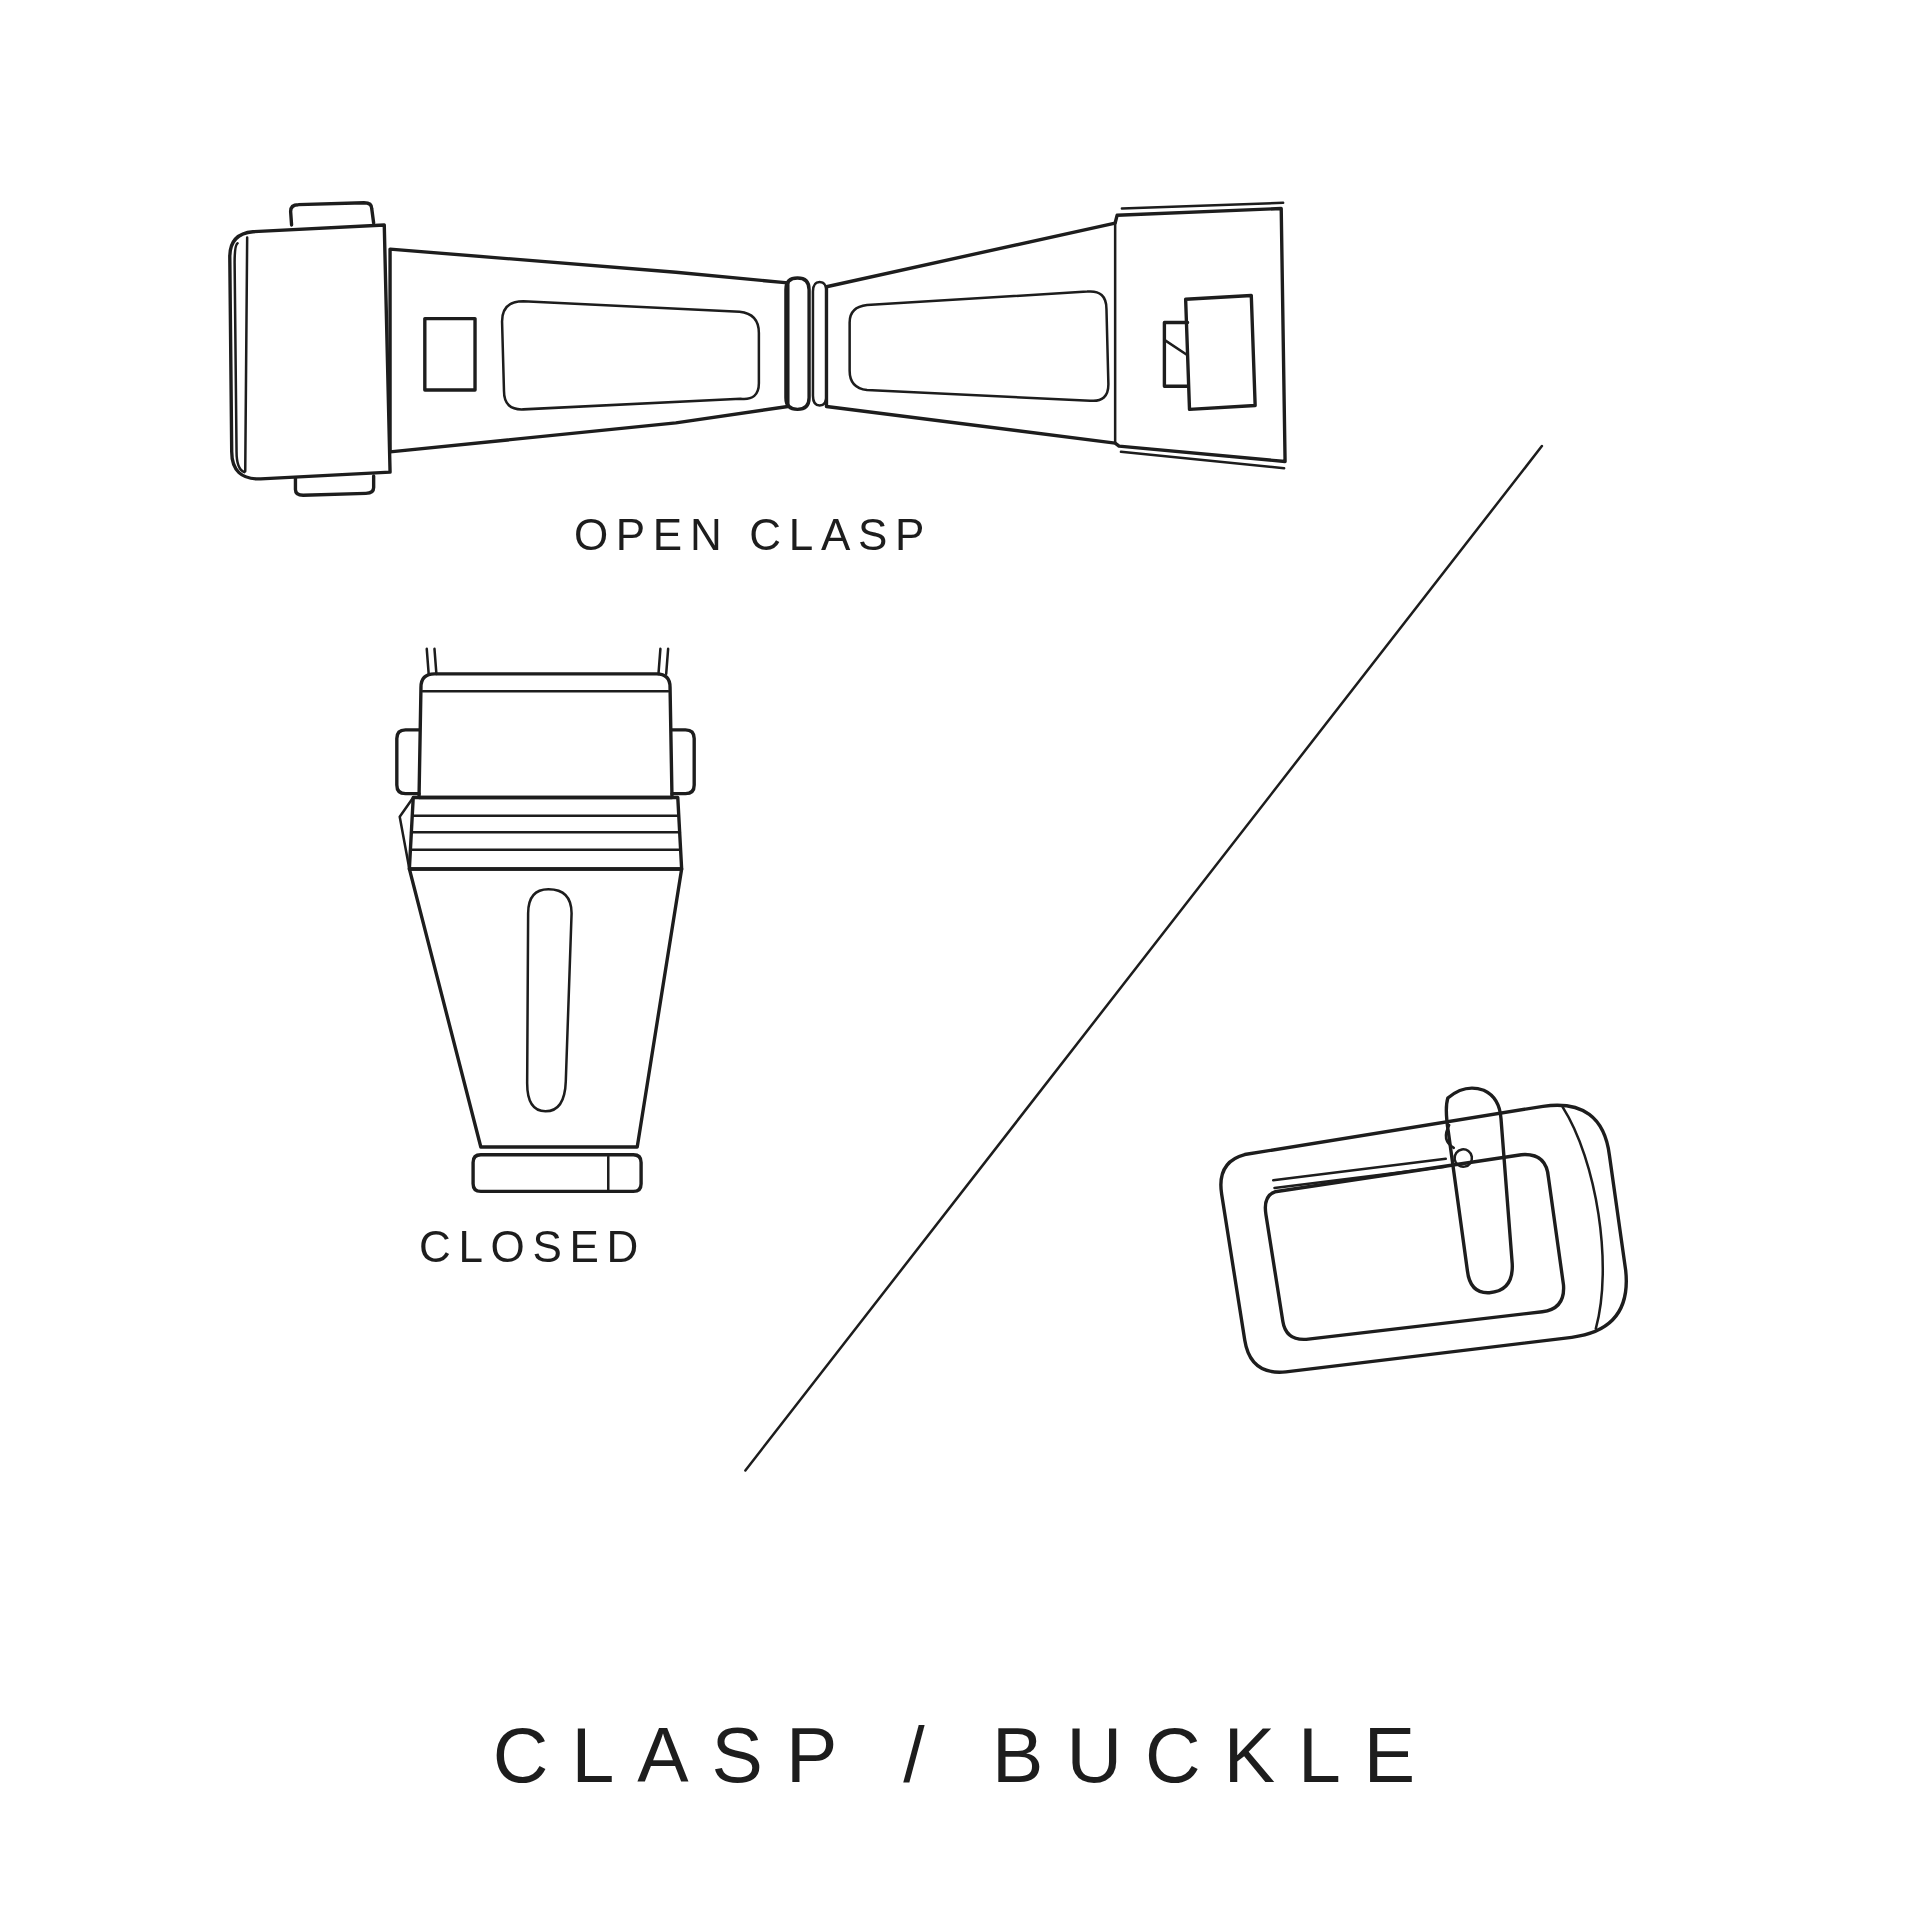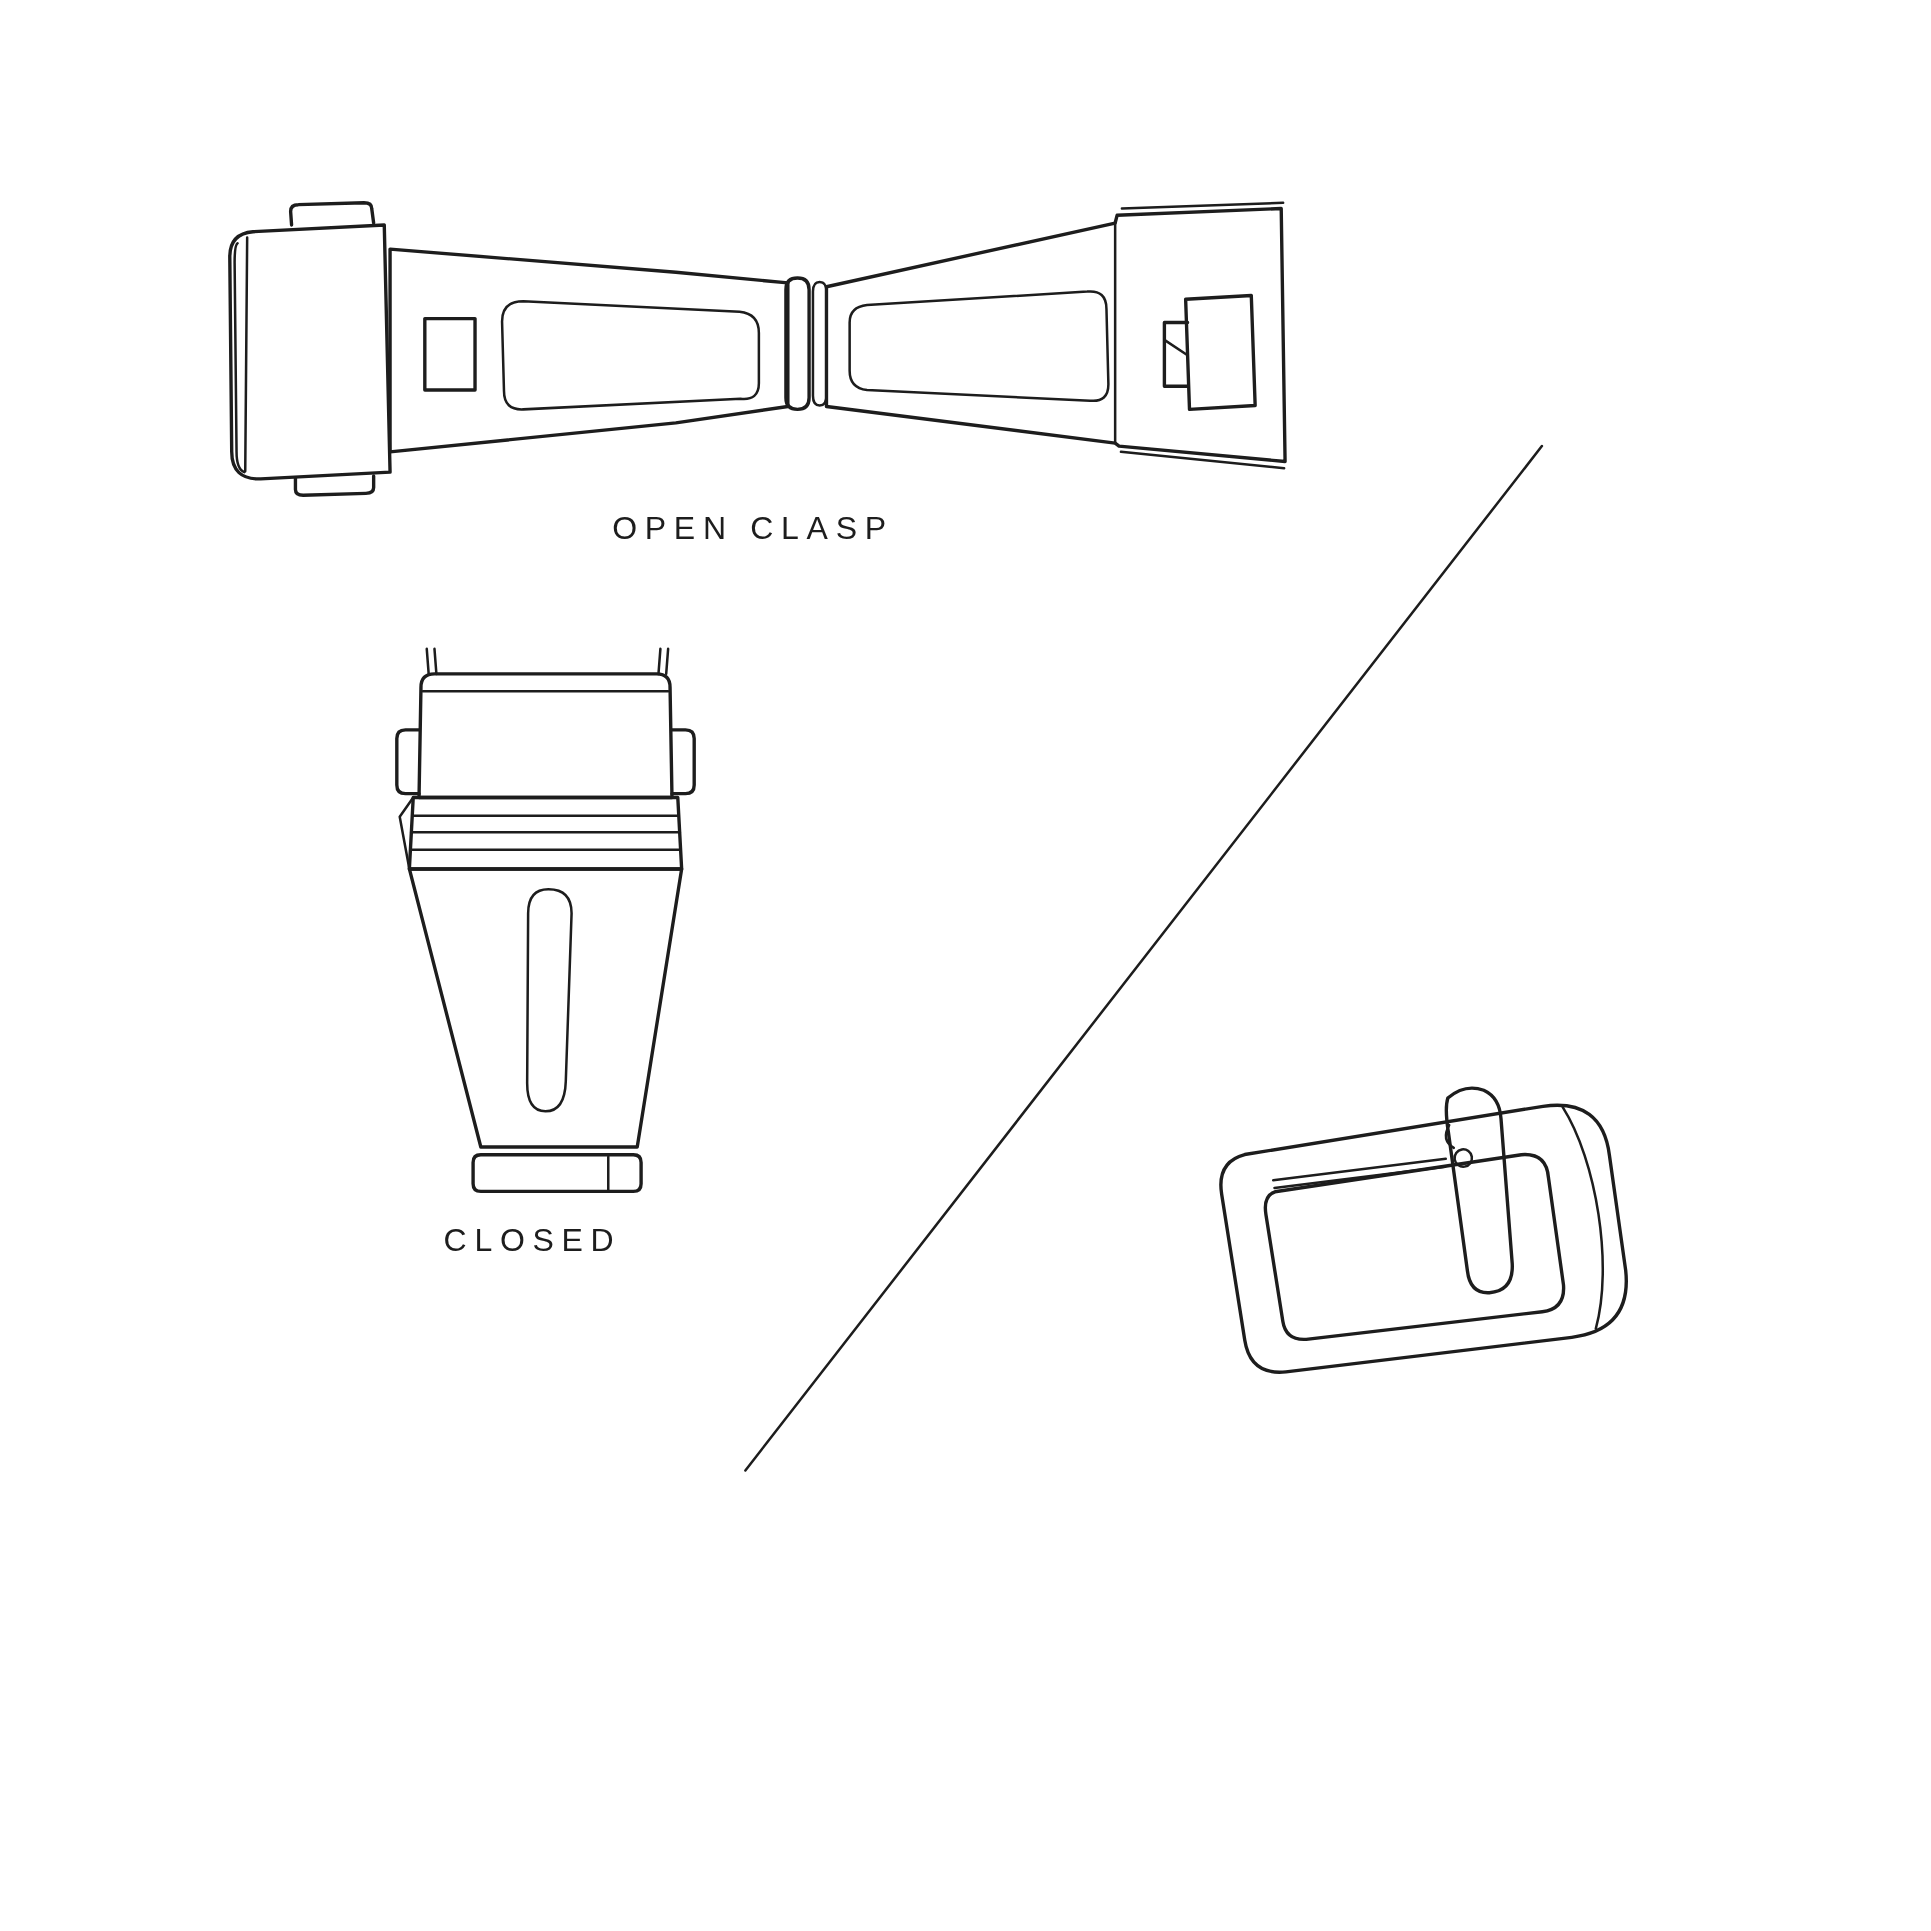--- a/index.html
+++ b/index.html
@@ -26,21 +26,21 @@
     stroke:var(--ink);
     fill:none;
     stroke-width:2.6;
     stroke-linecap:round;
     stroke-linejoin:round;
   }
   .caption{
     position:absolute;
     color:var(--ink);
     text-align:center;
-    font-size:32px;
+    font-size:44px;
     font-weight:400;
     letter-spacing:7.7px;
     white-space:nowrap;
   }
   .caption-open{left:367px;top:510px;width:772px;}
   .caption-closed{left:243px;top:1222px;width:579px;}
   .main-title{
     position:absolute;
     left:0;top:1711px;width:1931px;
     color:var(--ink);
@@ -137,15 +137,16 @@
 
       <path class="stroke" d="M 42 -140 Q 62 -152 80 -142 Q 95 -132 93 -110 L 81 40 Q 78 68 53 66 Q 33 64 34 40 L 37 -105 Q 37 -130 42 -140 Z"></path>
       <path class="stroke-thin" d="M 39 -112 Q 28 -98 40 -88"></path>
     </g>
   </svg>
 
   <div class="caption caption-open">OPEN CLASP</div>
 
   <div class="caption caption-closed">CLOSED</div>
 
+  <div class="main-title">CLASP / BUCKLE</div>
 
 </div>
 
 
 </body></html>

